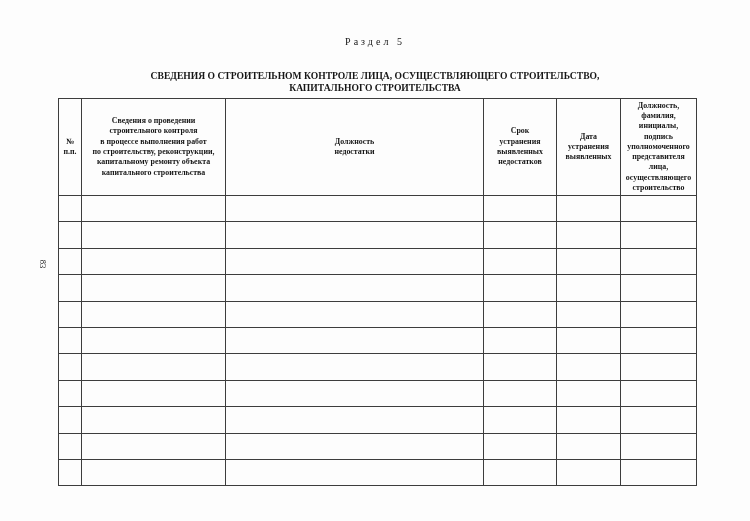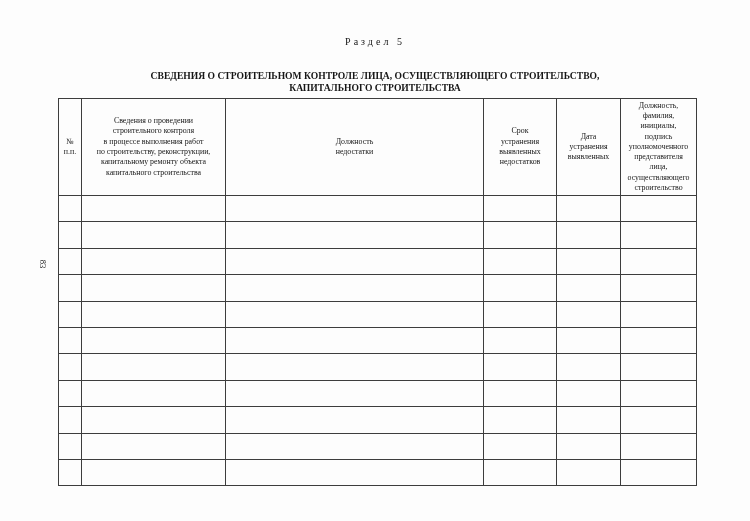--- a/index.html
+++ b/index.html
@@ -56,21 +56,21 @@
     border-collapse: collapse;
     table-layout: fixed;
   }
   table.form-table th,
   table.form-table td {
     border: 1px solid #3d3d3d;
     padding: 0 1px;
     margin: 0;
   }
   table.form-table th {
-    font-weight: normal;
+    font-weight: bold;
     font-size: 7.9px;
     line-height: 10.3px;
     text-align: center;
     vertical-align: middle;
     white-space: pre-line;
     height: 96px;
   }
   table.form-table td {
     height: 25.4px;
   }

